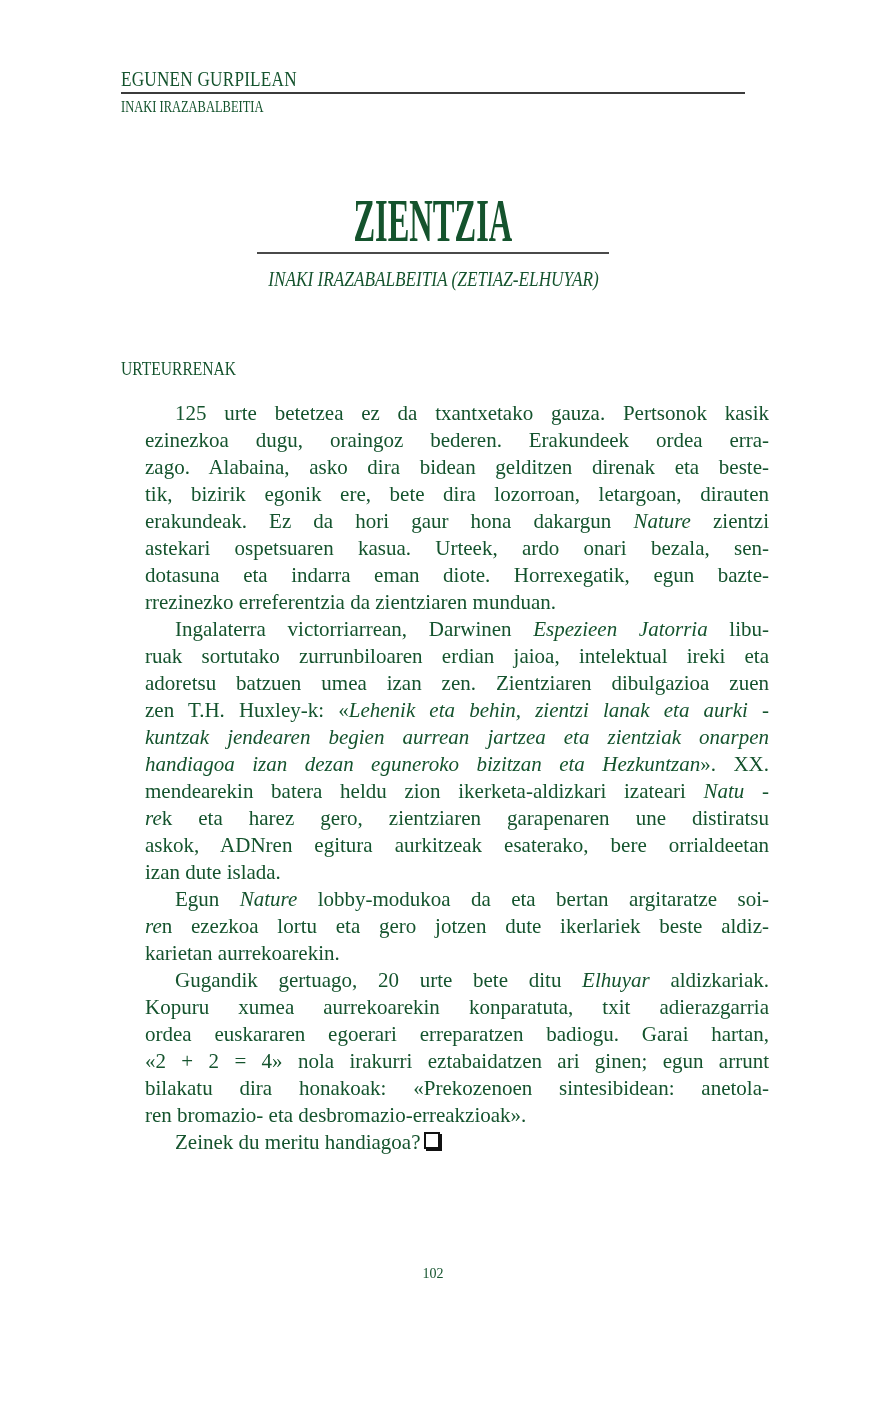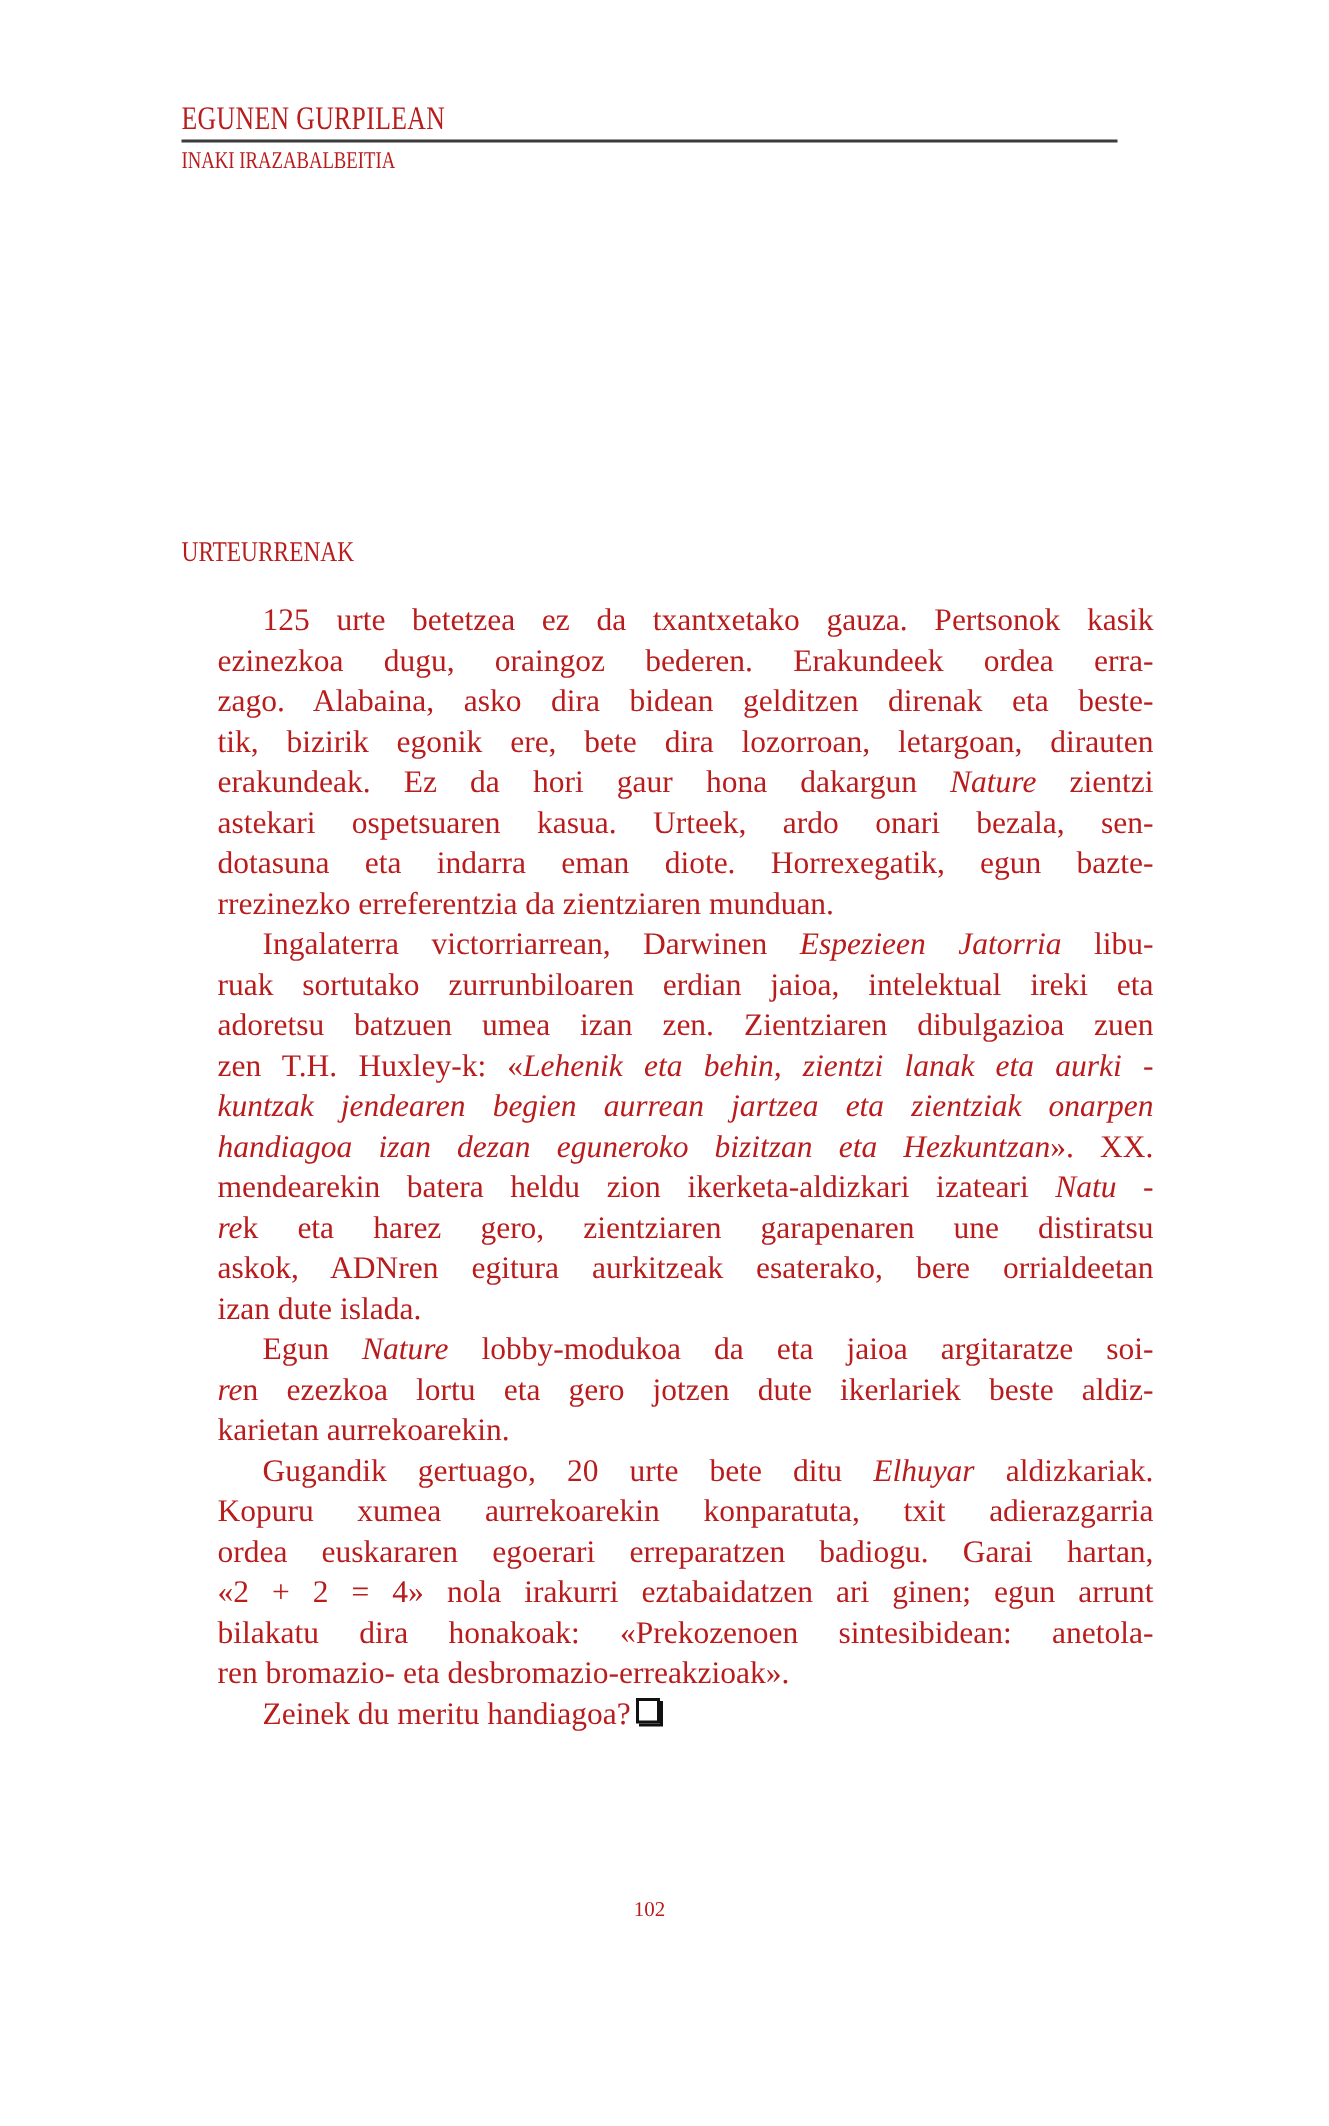--- a/index.html
+++ b/index.html
@@ -5,21 +5,21 @@
   html, body {
     margin: 0;
     padding: 0;
     background: #ffffff;
   }
   .page {
     position: relative;
     width: 886px;
     height: 1417px;
     background: #ffffff;
-    color: #b91c1c;
+    color: #14532d;
     font-family: "Liberation Serif", "DejaVu Serif", serif;
     overflow: hidden;
   }
 
   
   .running-header {
     position: absolute;
     left: 121px;
     width: 624px;
     top: 68px;
@@ -147,20 +147,27 @@
 <body>
 
 <div class="page">
 
   <div class="running-header">
     <span class="series-title">EGUNEN GURPILEAN</span>
     <div class="header-rule"></div>
     <span class="author-small">INAKI IRAZABALBEITIA</span>
   </div>
 
+  <div class="title-block">
+    <div class="article-title">ZIENTZIA</div>
+    <div class="title-rule"></div>
+    <div class="article-byline">
+      <span>INAKI IRAZABALBEITIA (ZETIAZ-ELHUYAR)</span>
+    </div>
+  </div>
 
   <div class="section-heading">
     <span>URTEURRENAK</span>
   </div>
 
   <div class="article-body">
       <div class="para">
         <div class="line first"><span>125 urte betetzea ez da txantxetako gauza. Pertsonok kasik</span></div>
         <div class="line"><span>ezinezkoa dugu, oraingoz bederen. Erakundeek ordea erra-</span></div>
         <div class="line"><span>zago. Alabaina, asko dira bidean gelditzen direnak eta beste-</span></div>
@@ -176,21 +183,21 @@
         <div class="line"><span>adoretsu batzuen umea izan zen. Zientziaren dibulgazioa zuen</span></div>
         <div class="line"><span>zen T.H. Huxley-k: «</span><i>Lehenik eta behin, zientzi lanak eta aurki -</i></div>
         <div class="line"><i>kuntzak jendearen begien aurrean jartzea eta zientziak onarpen</i></div>
         <div class="line"><i>handiagoa izan dezan eguneroko bizitzan eta Hezkuntzan</i><span>». XX.</span></div>
         <div class="line"><span>mendearekin batera heldu zion ikerketa-aldizkari izateari </span><i>Natu -</i></div>
         <div class="line"><i>re</i><span>k eta harez gero, zientziaren garapenaren une distiratsu</span></div>
         <div class="line"><span>askok, ADNren egitura aurkitzeak esaterako, bere orrialdeetan</span></div>
         <div class="line last"><span>izan dute islada.</span></div>
       </div>
       <div class="para">
-        <div class="line first"><span>Egun </span><i>Nature</i><span> lobby-modukoa da eta jaioa argitaratze soi-</span></div>
+        <div class="line first"><span>Egun </span><i>Nature</i><span> lobby-modukoa da eta bertan argitaratze soi-</span></div>
         <div class="line"><i>re</i><span>n ezezkoa lortu eta gero jotzen dute ikerlariek beste aldiz-</span></div>
         <div class="line last"><span>karietan aurrekoarekin.</span></div>
       </div>
       <div class="para">
         <div class="line first"><span>Gugandik gertuago, 20 urte bete ditu </span><i>Elhuyar</i><span> aldizkariak.</span></div>
         <div class="line"><span>Kopuru xumea aurrekoarekin konparatuta, txit adierazgarria</span></div>
         <div class="line"><span>ordea euskararen egoerari erreparatzen badiogu. Garai hartan,</span></div>
         <div class="line"><span>«2 + 2 = 4» nola irakurri eztabaidatzen ari ginen; egun arrunt</span></div>
         <div class="line"><span>bilakatu dira honakoak: «Prekozenoen sintesibidean: anetola-</span></div>
         <div class="line last"><span>ren bromazio- eta desbromazio-erreakzioak».</span></div>

